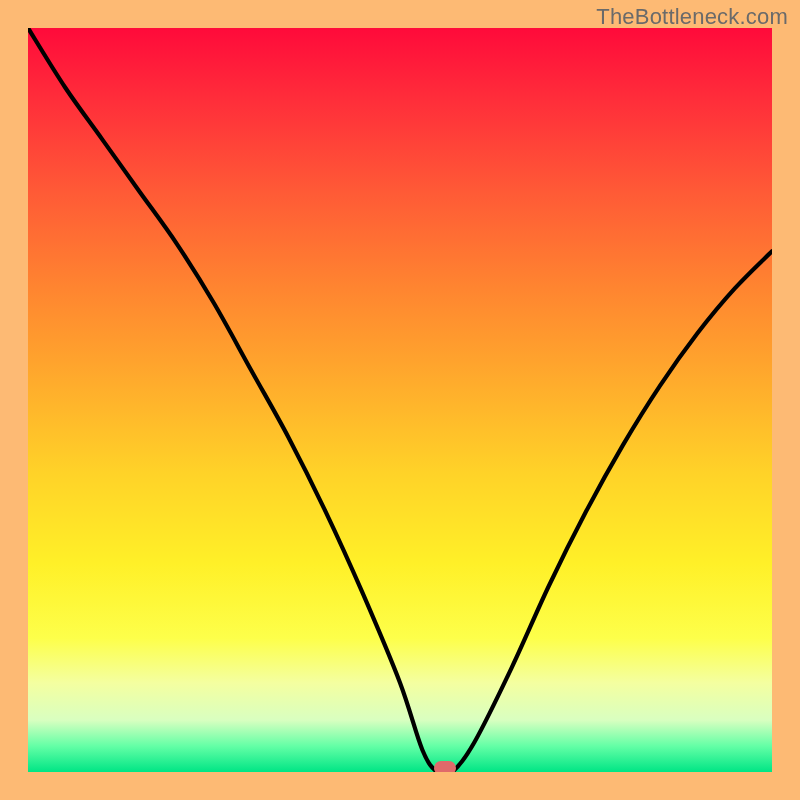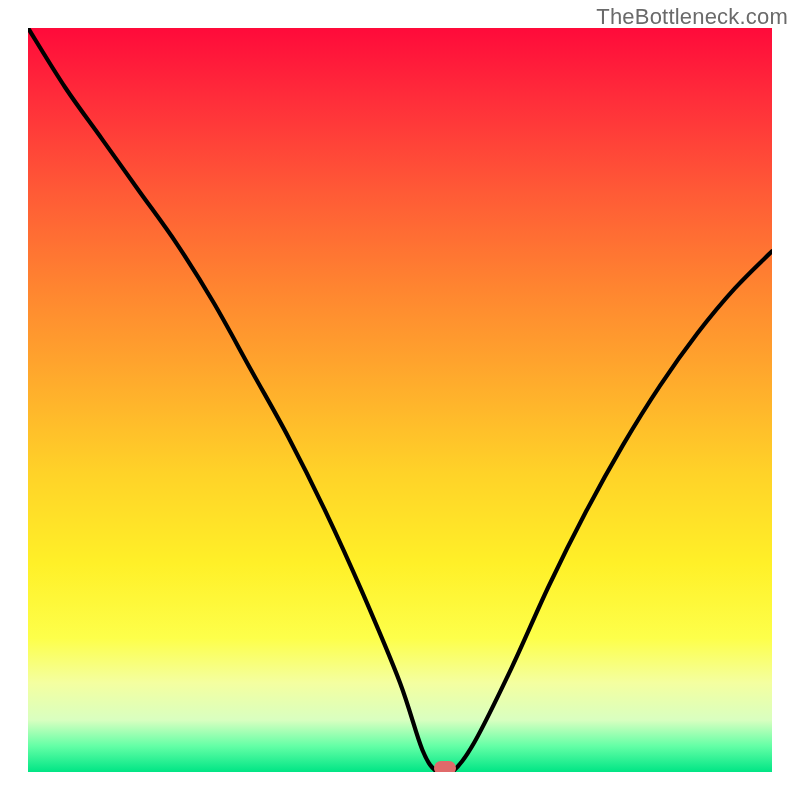--- a/index.html
+++ b/index.html
@@ -10,21 +10,21 @@
     background: #000;
     overflow: hidden;
     font-family: Arial, Helvetica, sans-serif;
   }
   .frame {
     position: absolute;
     left: 0;
     top: 0;
     width: 800px;
     height: 800px;
-    background: #ffffff;
+    background: #fdba74;
   }
   .plot-area {
     position: absolute;
     left: 28px;
     top: 28px;
     width: 744px;
     height: 744px;
     overflow: hidden;
   }
   .gradient {

